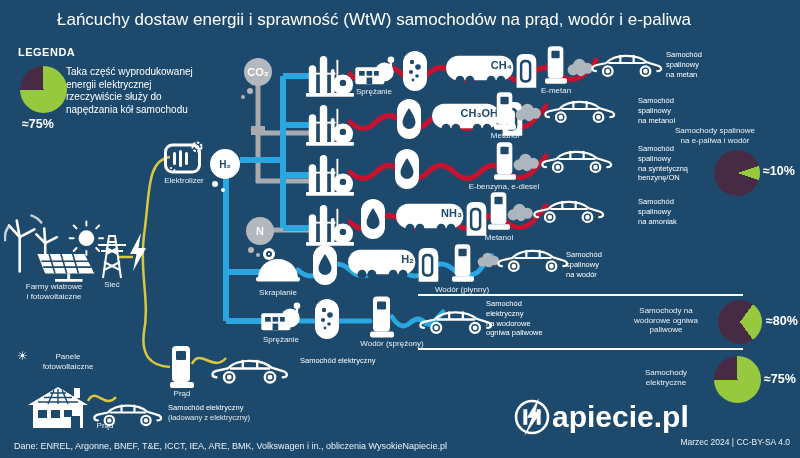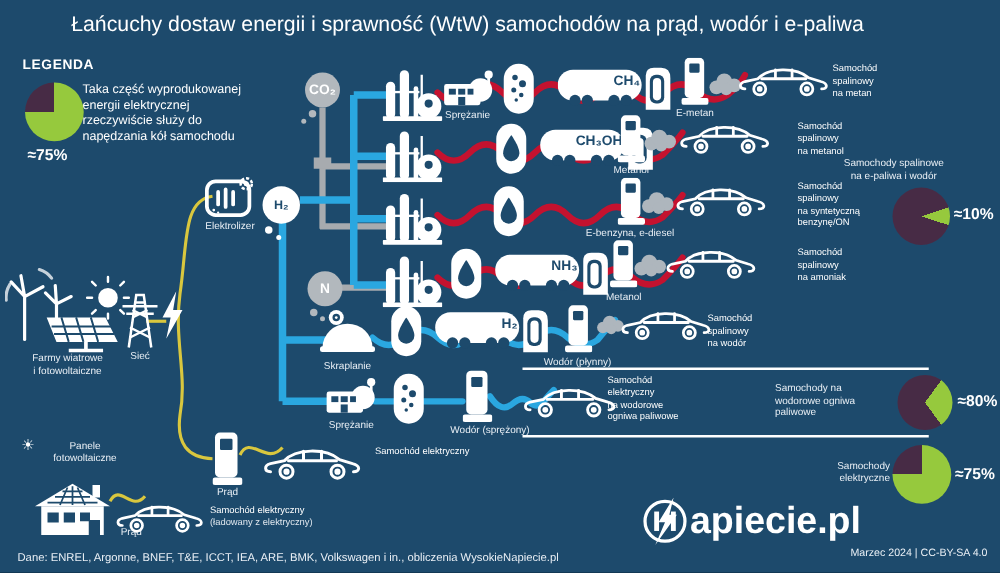--- a/index.html
+++ b/index.html
@@ -409,21 +409,21 @@
       <use href="#dispenser"></use>
     </svg>
   <div class="abs lbl" style="left:334px;top:339px;width:116px">Wodór (sprężony)</div>
   <svg class="icon" style="left:418px;top:302px;z-index:2" width="76" height="35">
       <use href="#car"></use>
     </svg>
   <div class="abs cap" style="left:486px;top:299px;width:110px">Samochód
 elektryczny
 na wodorowe
 ogniwa paliwowe</div>
-  <div class="abs lbl" style="left:620px;top:306px;width:92px;text-align:left">Samochody na
+  <div class="abs lbl" style="left:620px;top:306px;width:92px;text-align:center">Samochody na
 wodorowe ogniwa
 paliwowe</div>
   <div class="abs pie" style="left: 718px; top: 300px; width: 44px; height: 44px; z-index: 2; background: conic-gradient(from 36deg, rgb(150, 201, 61) 0deg, rgb(150, 201, 61) 30%, rgb(71, 43, 69) 0deg);"></div>
   <div class="abs pieval" style="left:766px;top:314px">≈80%</div>
 
   <div class="hr" style="top:348px"></div>
 
   <div class="abs lbl" style="left:640px;top:126px;width:150px">Samochody spalinowe
 na e-paliwa i wodór</div>
   <div class="abs pie" style="left: 714px; top: 150px; width: 46px; height: 46px; z-index: 2; background: conic-gradient(from 72deg, rgb(150, 201, 61) 0deg, rgb(150, 201, 61) 10%, rgb(71, 43, 69) 0deg);"></div>
@@ -448,21 +448,21 @@
     </svg>
   <svg class="icon" style="left:92px;top:396px;z-index:2" width="72" height="33">
       <use href="#car"></use>
     </svg>
   <div class="abs lbl" style="left:88px;top:421px;width:34px">Prąd</div>
   <div class="abs" style="left:168px;top:403px;width:170px">
     <div class="cap">Samochód elektryczny</div>
     <div class="sub">(ładowany z elektryczny)</div>
   </div>
 
-  <div class="abs lbl" style="left:620px;top:368px;width:92px;text-align:right">Samochody
+  <div class="abs lbl" style="left:620px;top:368px;width:92px;text-align:center">Samochody
 elektryczne</div>
   <div class="abs pie" style="left: 714px; top: 356px; width: 47px; height: 47px; z-index: 2; background: conic-gradient(from 270deg, rgb(71, 43, 69) 0deg, rgb(71, 43, 69) 25%, rgb(150, 201, 61) 0deg);"></div>
   <div class="abs pieval" style="left:764px;top:372px">≈75%</div>
 
   <div class="logo" style="left:512px;top:398px;z-index:3">
     <svg width="38" height="38" viewBox="0 0 44 44" style="margin:0 1px">
         <use href="#logon"></use>
       </svg>
     <span>apiecie.pl</span>
   </div>

